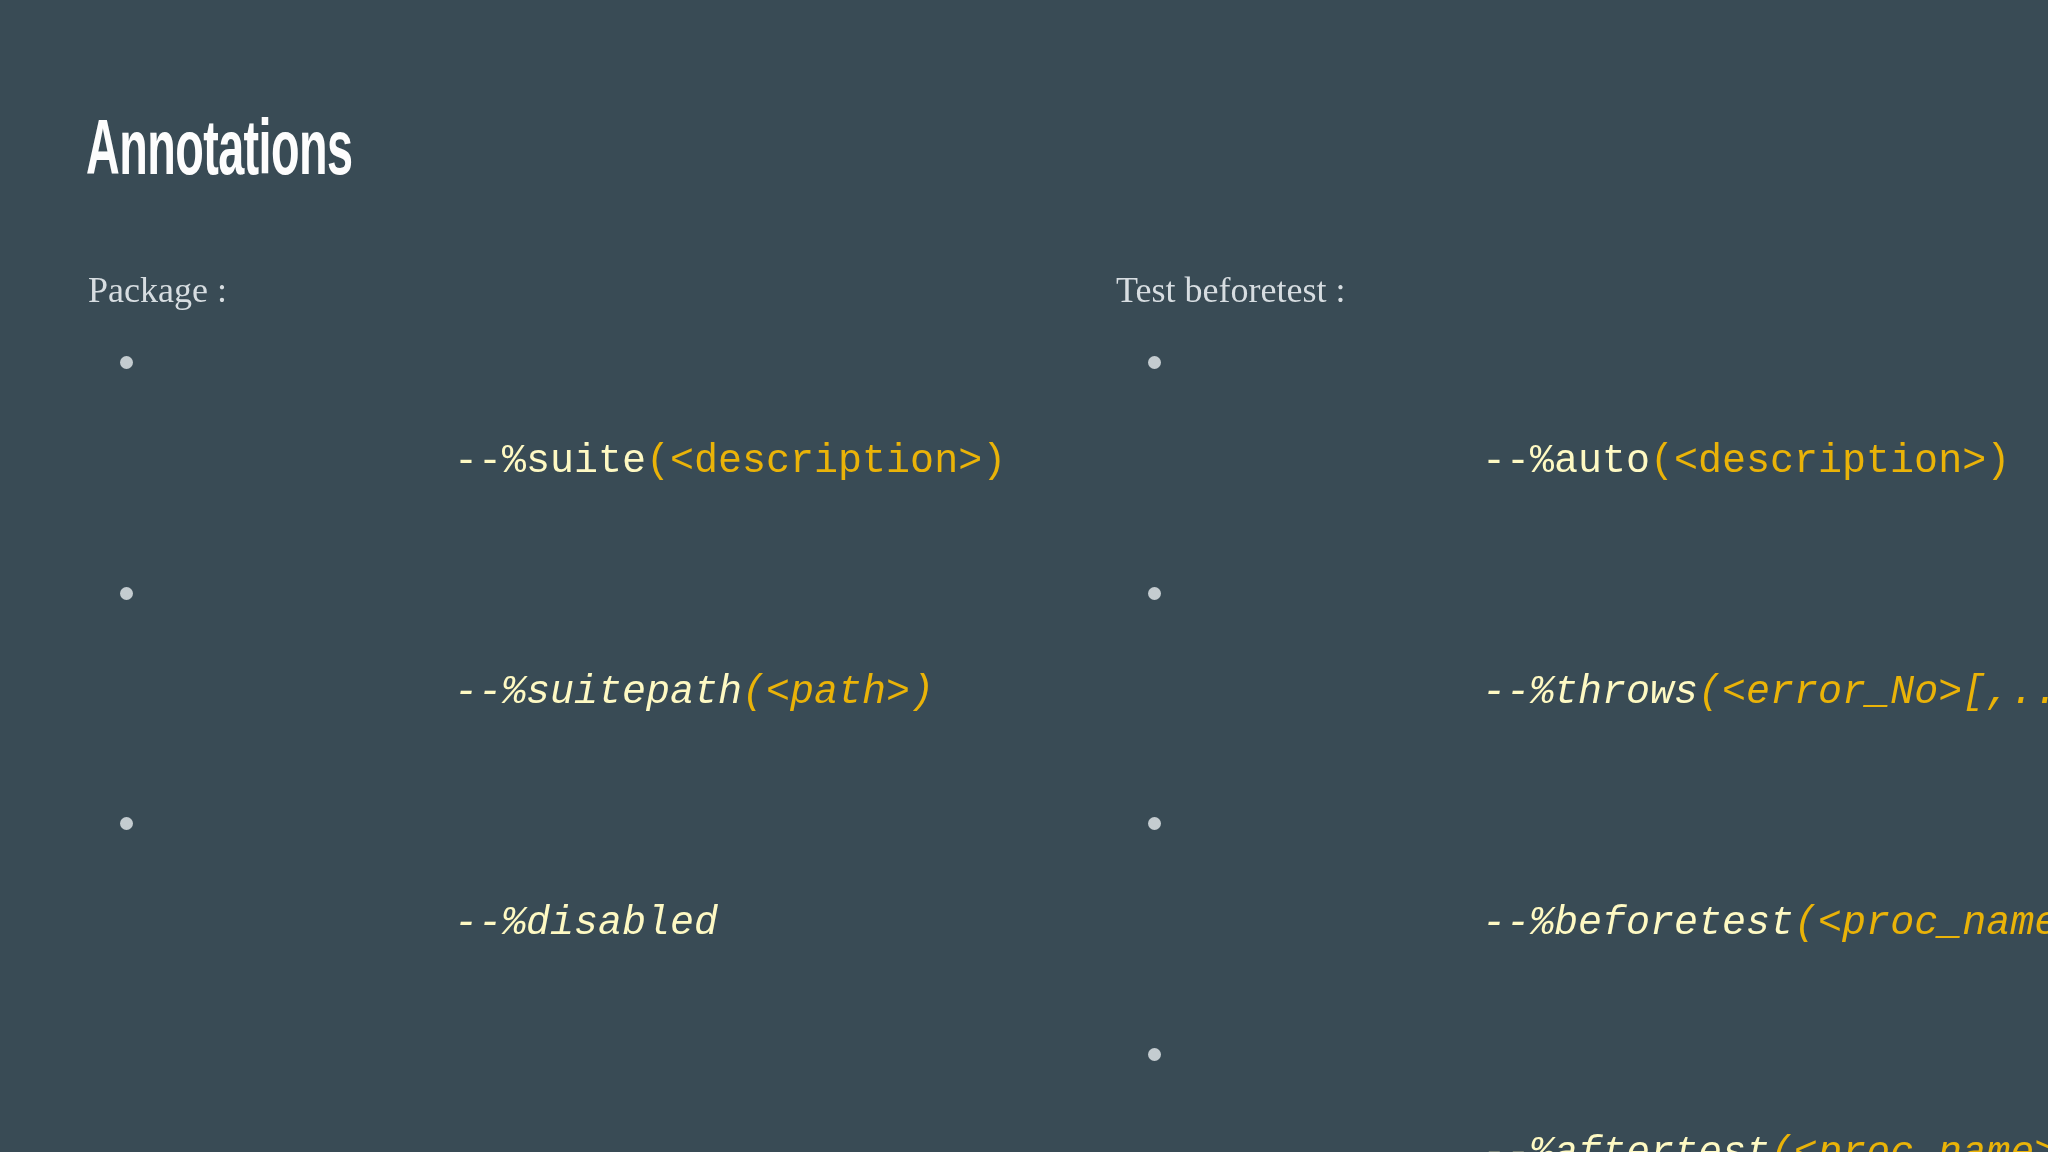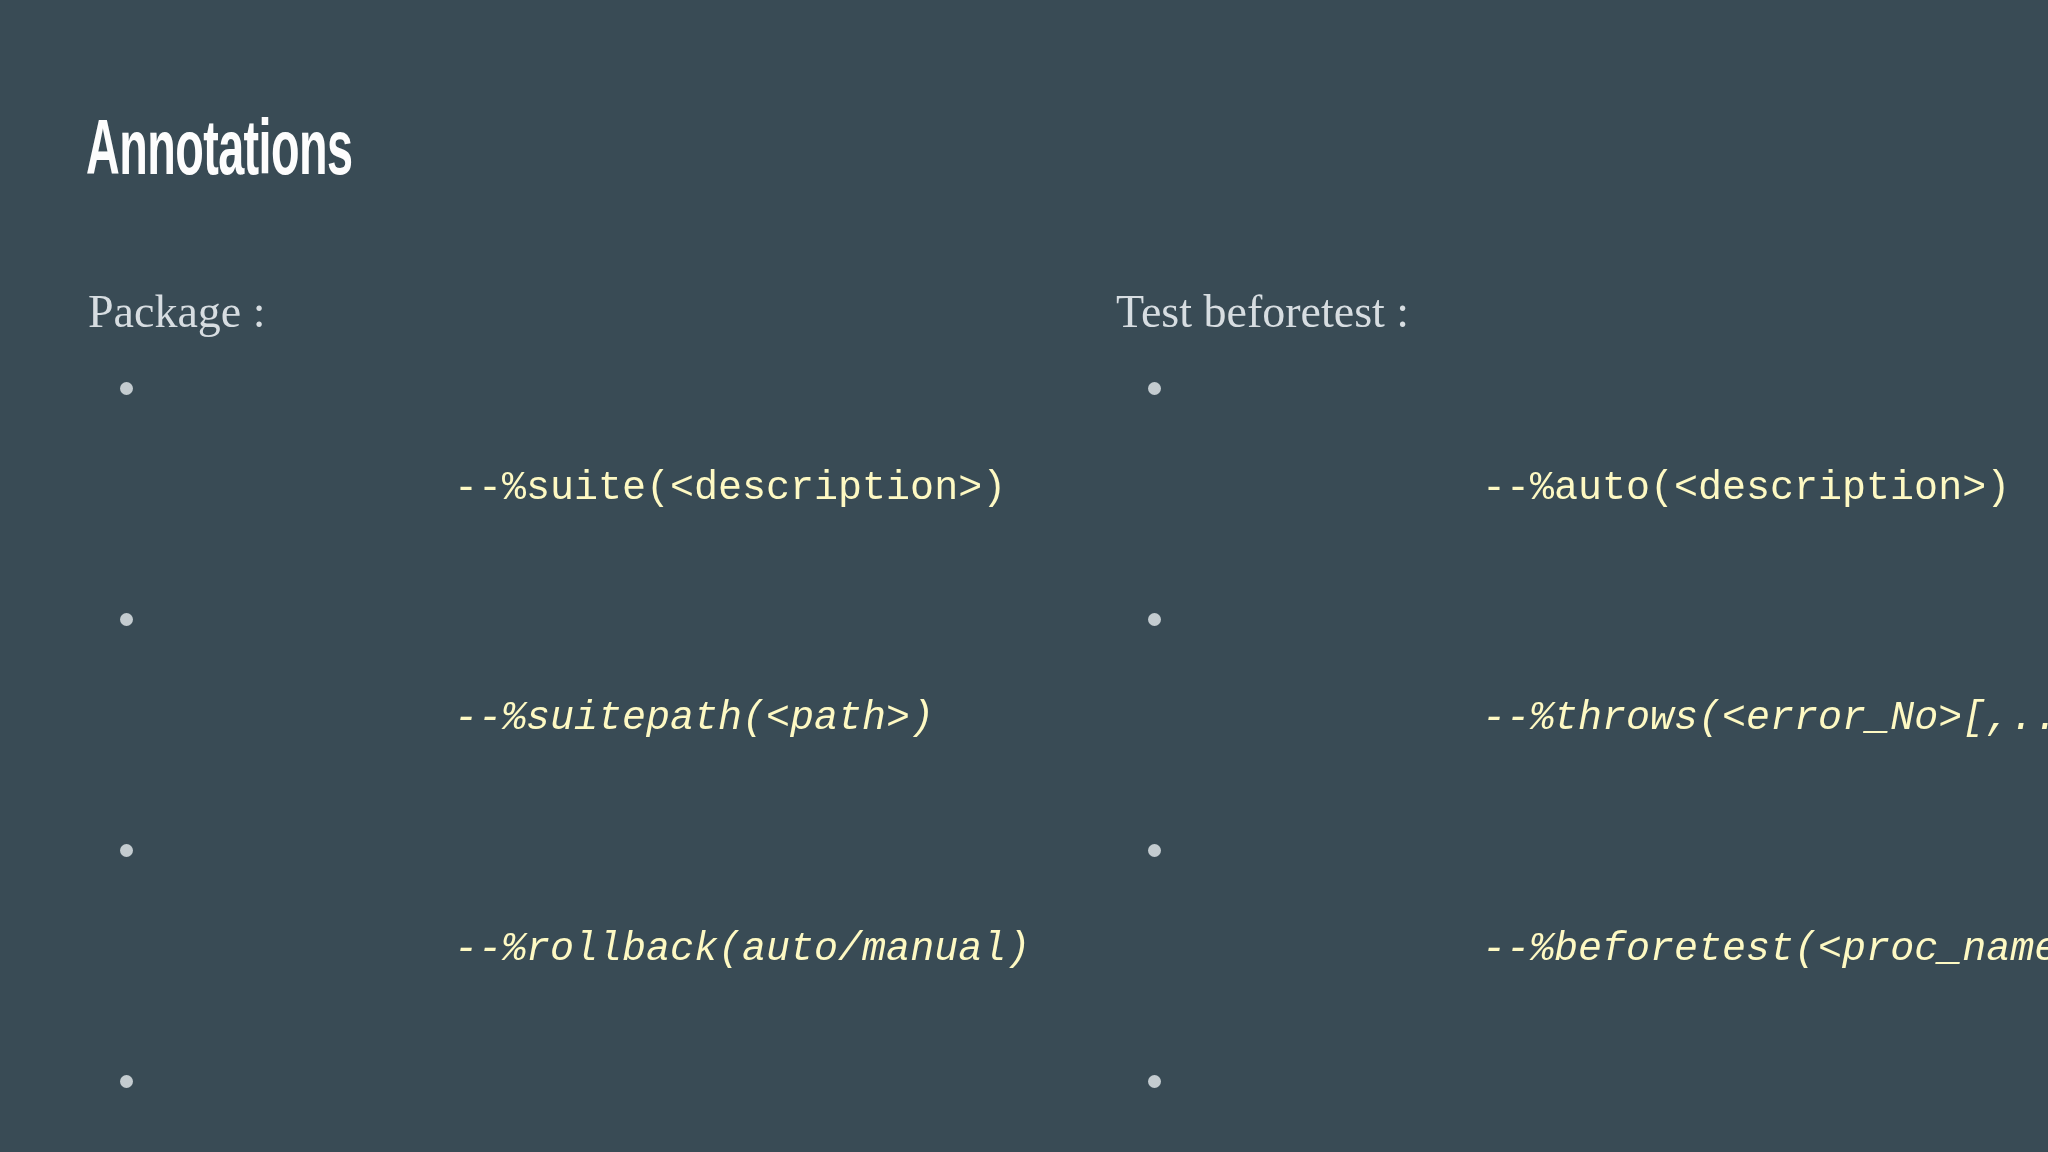--- a/index.html
+++ b/index.html
@@ -49,25 +49,24 @@
     width: 1020px;
     padding-left: 88px;
   }
   .col-right {
     width: 1028px;
     padding-left: 1016px;
     margin-left: -920px;
   }
   .group-heading {
     font-family: "Liberation Serif", serif;
-    font-size: 46px;
+    font-size: 36px;
     color: #d7dde1;
     line-height: 1.05;
     white-space: nowrap;
-    margin-top: 16px;
   }
   .bullet-list {
     list-style: none;
     margin: 0;
     padding: 0;
   }
   .bullet-item {
     position: relative;
     padding-left: 78px;
     margin-top: 26px;
@@ -86,21 +85,21 @@
     top: 22px;
     width: 13px;
     height: 13px;
     border-radius: 50%;
     background: #c4ccd0;
   }
   .kw {
     color: #fef9c3;
   }
   .arg {
-    color: #fef9c3;
+    color: #eab308;
   }
   .ital {
     font-style: italic;
   }
 </style>
 </head>
 <body>
 
 <div class="slide">
 
@@ -112,24 +111,20 @@
       <div class="group-block">
         <div class="group-heading">Package :</div>
         <ul class="bullet-list">
           <li class="bullet-item">
             <span class="bullet-dot"></span>
             <span class="kw">--%suite</span><span class="arg">(&lt;description&gt;)</span>
           </li>
           <li class="bullet-item">
             <span class="bullet-dot"></span>
             <span class="kw ital">--%suitepath</span><span class="arg ital">(&lt;path&gt;)</span>
-          </li>
-          <li class="bullet-item">
-            <span class="bullet-dot"></span>
-            <span class="kw ital">--%rollback</span><span class="arg ital">(auto/manual)</span>
           </li>
           <li class="bullet-item">
             <span class="bullet-dot"></span>
             <span class="kw ital">--%disabled</span><span class="arg ital"></span>
           </li>
         </ul>
       </div>
     </div>
 
     <div class="col col-right">

